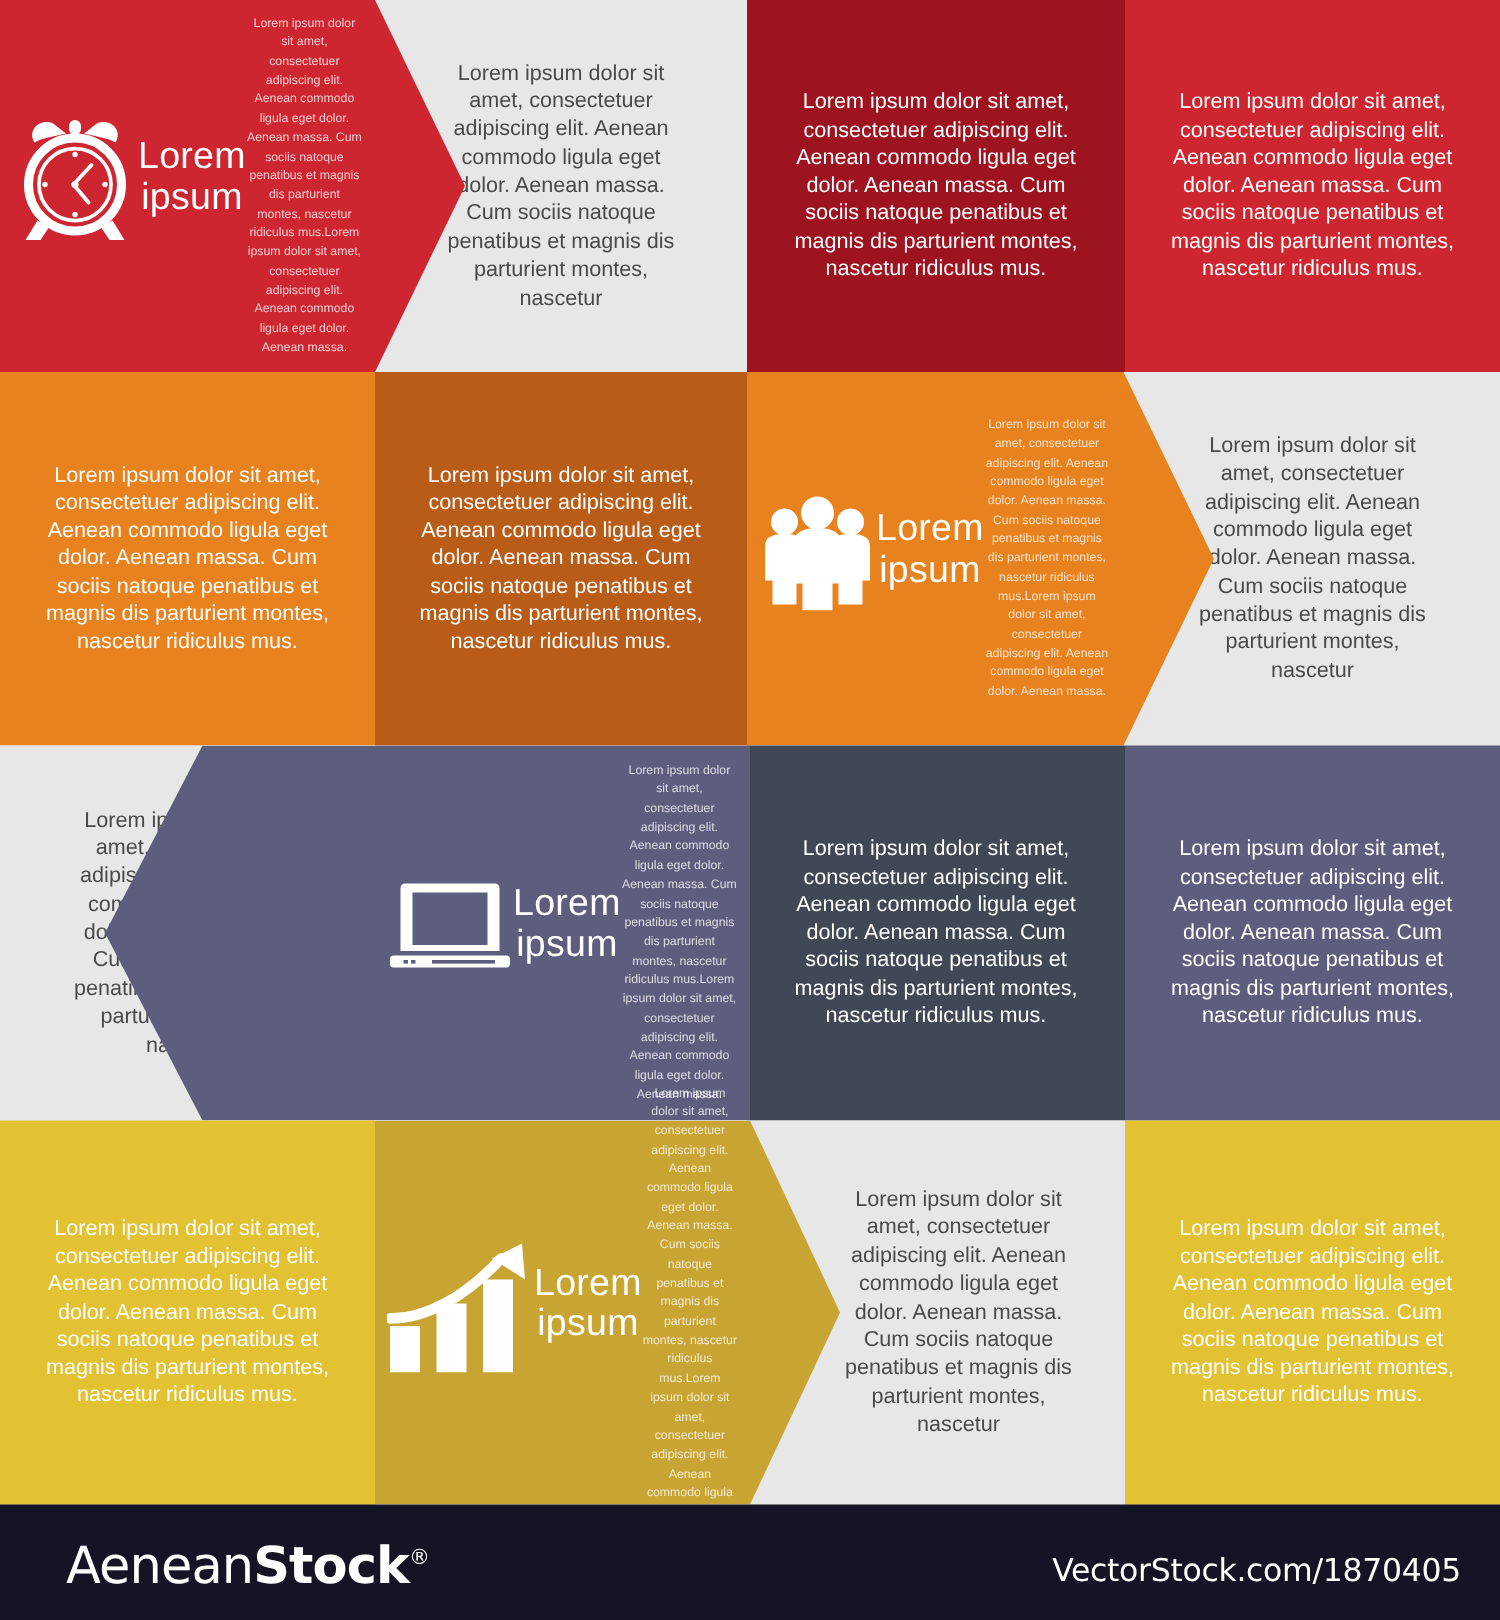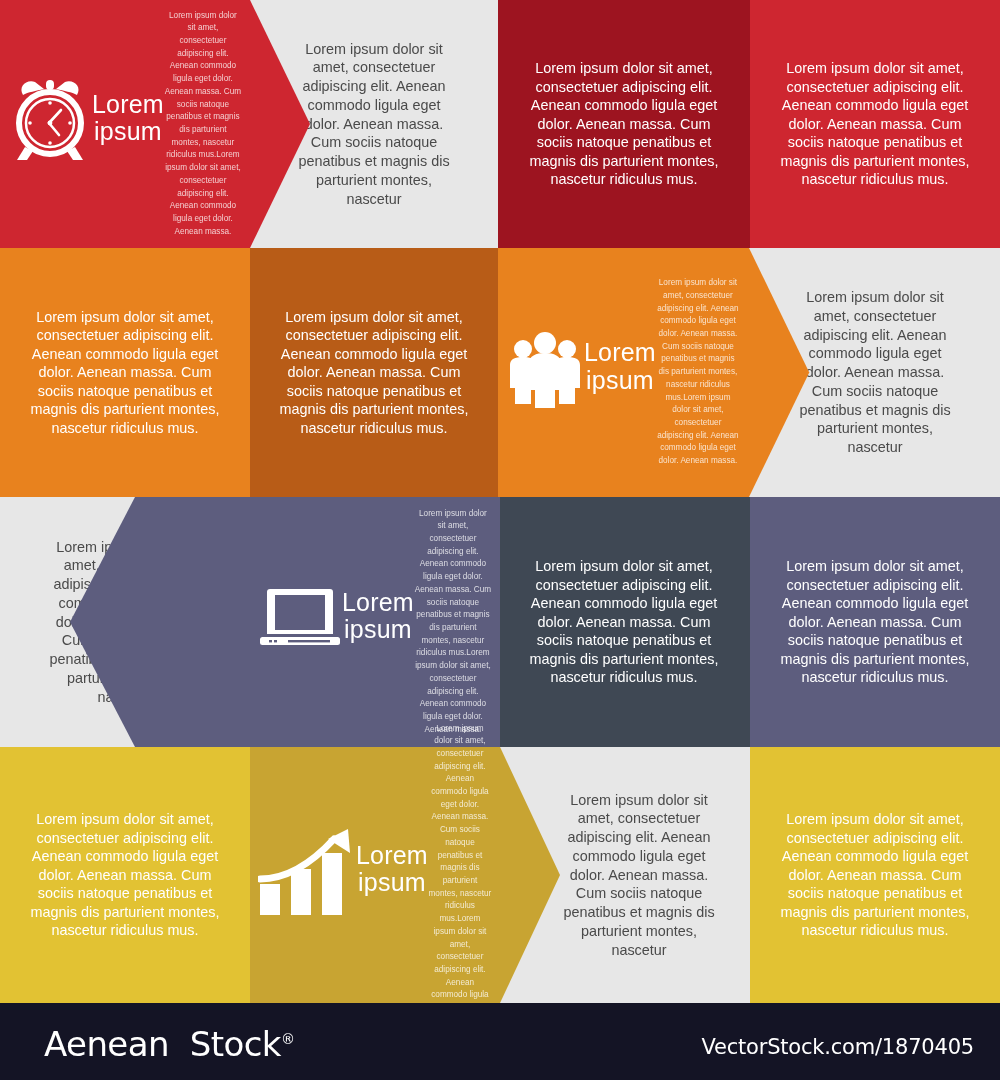--- a/index.html
+++ b/index.html
@@ -69,21 +69,21 @@
   
   .footer {
     position:absolute; left:0; top:1003px; width:1000px; height:77px;
     background:#141425;
   }
   .wm-logo {
     position:absolute; left:44px; top:21px;
     font-size:34px; color:#fff; letter-spacing:-.6px;
     font-family:"DejaVu Sans", sans-serif;
   }
-  .wm-logo .b { font-weight:normal;margin-left:21px; }
+  .wm-logo .b { font-weight:bold; }
   .wm-logo .reg { font-size:14px; vertical-align:super; }
   .wm-url {
     position:absolute; right:26px; top:32px;
     font-size:21px; color:#fff; letter-spacing:-.2px;
     font-family:"DejaVu Sans", sans-serif;
   }
 </style>
 </head>
 <body>
 

